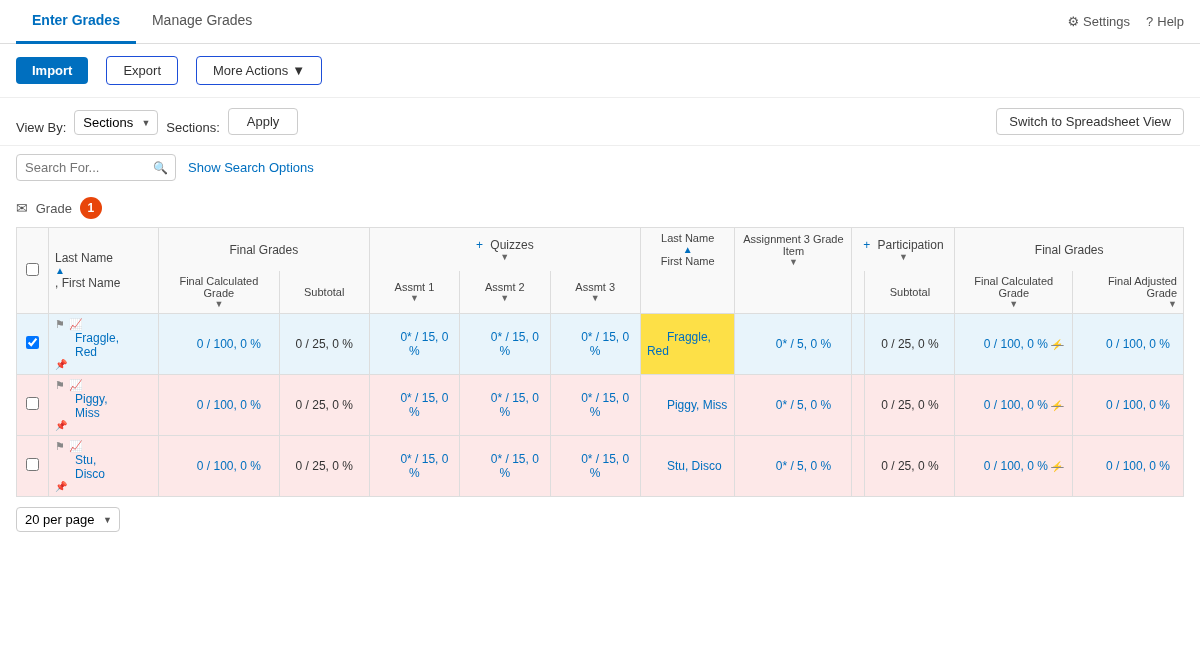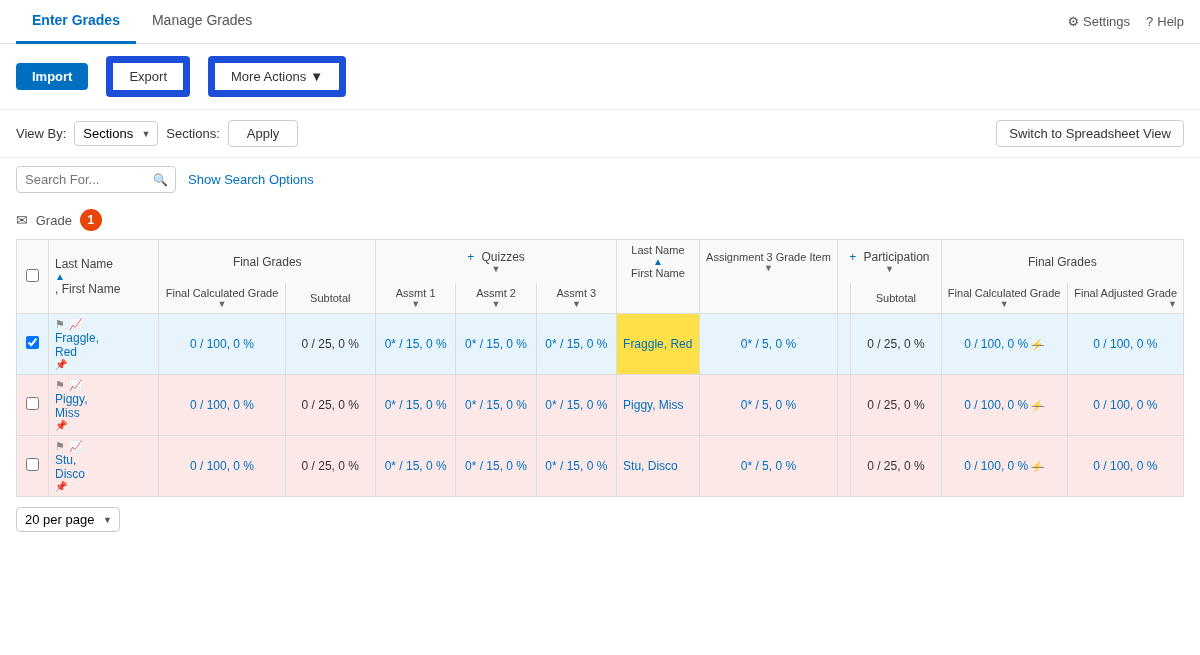--- a/index.html
+++ b/index.html
@@ -19,27 +19,27 @@
     .top-nav-right { display: flex; align-items: center; gap: 16px; font-size: 13px; color: #555; }
     .top-nav-right span { display: flex; align-items: center; gap: 4px; cursor: pointer; }
 
     
     .toolbar { display: flex; align-items: center; gap: 18px; padding: 12px 16px; border-bottom: 1px solid #eee; }
     .btn-primary {
       background: #006fbf; color: #fff; border: none; padding: 6px 16px;
       border-radius: 4px; cursor: pointer; font-size: 13px; font-weight: bold;
     }
     .btn-secondary {
-      background: #fff; color: #333; border: 7px solid #1d4ed8; padding: 6px 16px;
+      background: #fff; color: #333; border: 1px solid #1d4ed8; padding: 6px 16px;
       border-radius: 4px; cursor: pointer; font-size: 13px; display: flex; align-items: center; gap: 4px;
     }
 
     
     .filter-bar {
-      display: flex; align-items: center; gap: 8px; padding: 10px 16px; border-bottom: 1px solid #eee;
+      display: flex; align-items: flex-end; gap: 8px; padding: 10px 16px; border-bottom: 1px solid #eee;
     }
     .filter-label { font-size: 13px; color: #333; }
     .filter-select {
       border: 1px solid #ccc; border-radius: 4px; padding: 4px 24px 4px 8px;
       font-size: 13px; appearance: none; background: #fff; cursor: pointer;
       position: relative;
     }
     .select-wrapper { position: relative; display: inline-block; }
     .select-wrapper::after {
       content: '▼'; font-size: 9px; position: absolute; right: 8px; top: 50%;
@@ -87,21 +87,21 @@
     .col-name { text-align: left; min-width: 110px; }
     .col-grade { min-width: 110px; }
     .col-subtotal { min-width: 90px; }
     .col-assmt { min-width: 80px; }
     .col-finalcalc { min-width: 100px; }
     .col-finaladj { min-width: 100px; text-align: right; }
 
     .row-selected td { background: #e8f4fb; }
     .row-highlighted td { background: #fde8e8; }
 
-    .link-blue { color: #006fbf; text-decoration: none; cursor: pointer; }
+    .link-blue { color: #006fbf; text-decoration: none; cursor: pointer; margin-left: 20px; }
     .grade-cell { color: #006fbf; }
 
     .checkbox-cell { width: 32px; }
     input[type=checkbox] { cursor: pointer; }
 
     .student-icons { display: flex; gap: 4px; justify-content: flex-start; align-items: center; font-size: 11px; color: #888; }
     .student-name-cell { text-align: left; padding-left: 6px; }
 
     
     .strike-icon { font-size: 10px; color: #888; text-decoration: line-through; }

